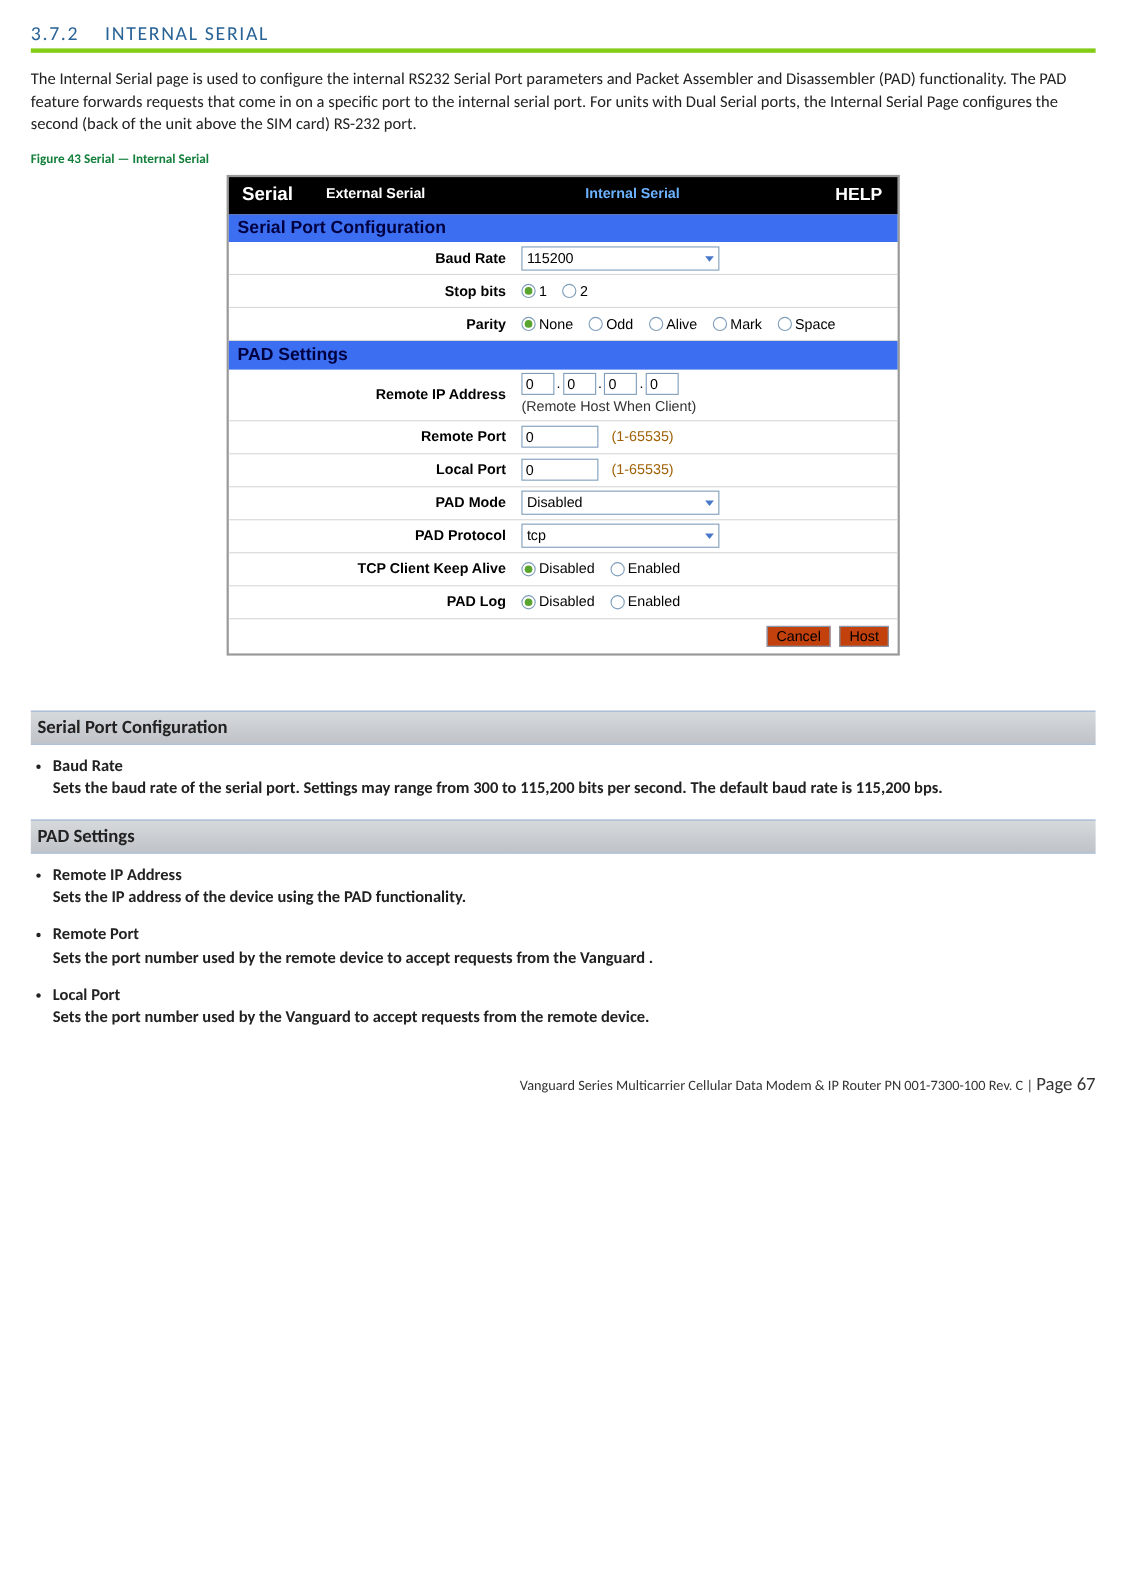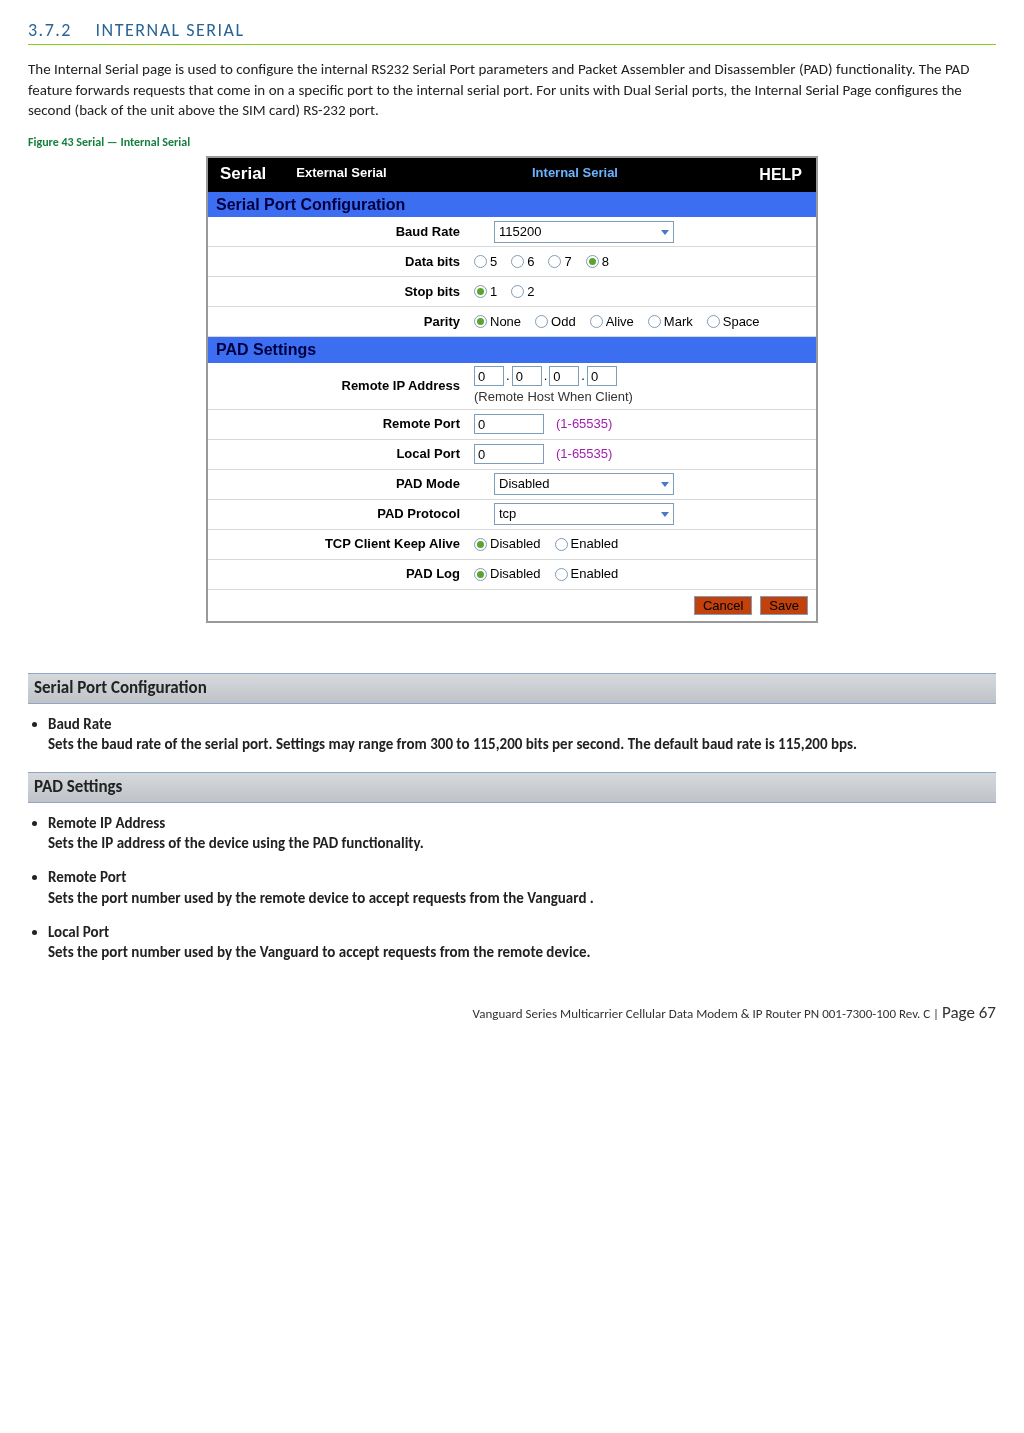--- a/index.html
+++ b/index.html
@@ -11,21 +11,21 @@
     padding: 18px 28px 10px 28px;
     width: 1024px;
     background: #fff;
     line-height: 1.35;
   }
   .section-heading {
     color: #2a6496;
     font-size: 18px;
     letter-spacing: 1.5px;
     font-weight: 400;
-    border-bottom: 1px solid #84cc16;
+    border-bottom: 4px solid #84cc16;
     padding-bottom: 2px;
     margin: 0 0 14px 0;
   }
   .section-heading .num { margin-right: 18px; }
   .intro-para { margin: 0 0 14px 0; }
   .figure-caption {
     color: #15803d;
     font-weight: 700;
     font-size: 12px;
     margin-bottom: 6px;
@@ -77,34 +77,33 @@
     padding: 4px 8px 4px 4px;
   }
   .ss-field {
     flex: 1;
     padding: 3px 6px;
     display: flex;
     align-items: center;
     flex-wrap: wrap;
     gap: 4px 6px;
   }
-  .ss-field .hint { color: #a21caf; font-weight: 400; margin-left: 6px; }
+  .ss-field .hint { color: #a16207; font-weight: 400; margin-left: 6px; }
   .ss-select {
     border: 1px solid #7e9db9;
     background: #fff;
     height: 22px;
     padding: 0 22px 0 4px;
     font-family: Verdana, Arial, sans-serif;
     font-size: 13px;
     min-width: 180px;
     position: relative;
     display: inline-flex;
     align-items: center;
     cursor: pointer;
-    margin-left: 20px;
   }
   .ss-select::after {
     content: "";
     position: absolute;
     right: 4px; top: 8px;
     border-left: 4px solid transparent;
     border-right: 4px solid transparent;
     border-top: 5px solid #4a78c8;
   }
   .ss-input {
@@ -215,41 +214,20 @@
 
     <div class="ss-row">
       <div class="ss-label">Baud Rate</div>
       <div class="ss-field">
         <div class="ss-select">
             <span>115200</span>
           </div>
       </div>
     </div>
 
-    <div class="ss-row">
-      <div class="ss-label">Data bits</div>
-      <div class="ss-field" id="data-bits-field">
-          <span class="radio">
-            <span class="dot"></span>
-            <span>5</span>
-          </span>
-          <span class="radio">
-            <span class="dot"></span>
-            <span>6</span>
-          </span>
-          <span class="radio">
-            <span class="dot"></span>
-            <span>7</span>
-          </span>
-          <span class="radio checked">
-            <span class="dot"></span>
-            <span>8</span>
-          </span>
-        </div>
-    </div>
 
     <div class="ss-row">
       <div class="ss-label">Stop bits</div>
       <div class="ss-field" id="stop-bits-field">
           <span class="radio checked">
             <span class="dot"></span>
             <span>1</span>
           </span>
           <span class="radio">
             <span class="dot"></span>
@@ -361,21 +339,21 @@
           </span>
           <span class="radio">
             <span class="dot"></span>
             <span>Enabled</span>
           </span>
         </div>
     </div>
 
     <div class="ss-button-row">
       <button class="ss-btn">Cancel</button>
-      <button class="ss-btn">Save</button>
+      <button class="ss-btn">Host</button>
     </div>
 
   </div>
 </div>
 
 <div class="sub-block">
   <div class="sub-header">Serial Port Configuration</div>
   <ul class="desc-list" id="spc-list">
       <li><span class="term">Baud Rate</span><span class="def">Sets the baud rate of the serial port. Settings may range from 300 to 115,200 bits per second. The default baud rate is 115,200 bps.</span></li>
     </ul>

